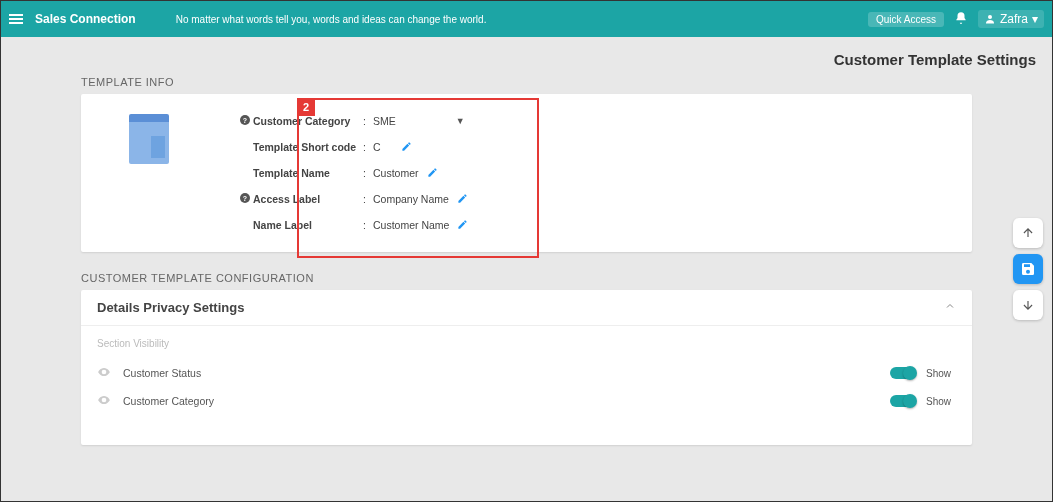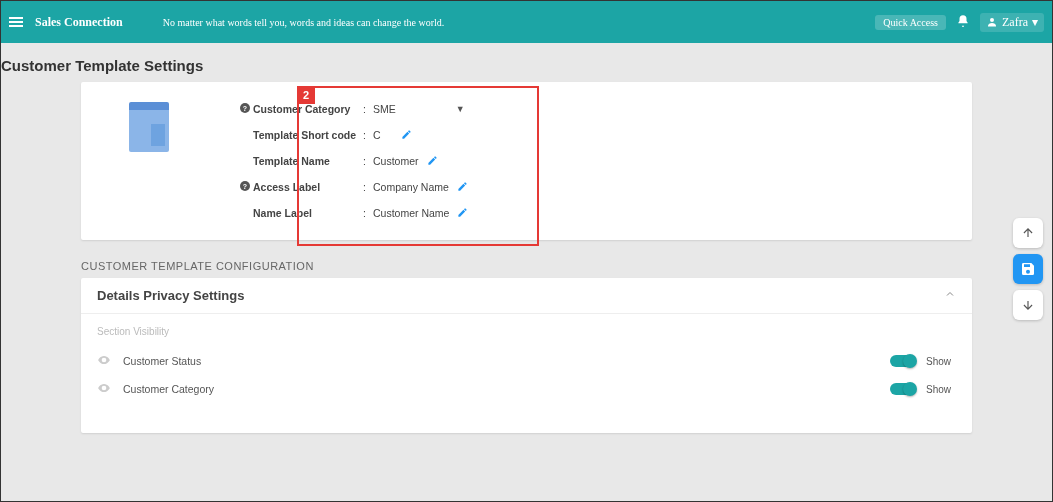--- a/index.html
+++ b/index.html
@@ -6,38 +6,37 @@
     body {
       font-family: Arial, sans-serif;
       background: #e8e8e8;
       width: 1053px;
       height: 502px;
       overflow: hidden;
       border: 1px solid #333;
     }
     .header {
       background: #1ca5a5;
-      height: 42px;
+      height: 36px;
       display: flex;
       align-items: center;
       padding: 0 8px;
       color: #fff;
       font-size: 11px;
-      font-family: Liberation Serif, serif;
     }
     .menu-btn { display: flex; flex-direction: column; gap: 2px; margin-right: 12px; cursor: pointer; }
     .menu-btn span { display: block; width: 14px; height: 2px; background: #fff; }
     .brand { font-weight: bold; margin-right: 40px; font-size: 12px; }
     .tagline { font-size: 10px; flex: 1; }
     .header-right { display: flex; align-items: center; gap: 10px; }
     .quick-access { background: rgba(255,255,255,0.2); padding: 2px 8px; border-radius: 3px; font-size: 10px; cursor: pointer; }
     .bell-icon { cursor: pointer; }
     .user-chip { display: flex; align-items: center; gap: 4px; background: rgba(255,255,255,0.15); padding: 2px 6px; border-radius: 3px; cursor: pointer; font-size: 12px; }
     
-    .page-title { text-align: left; font-size: 15px; font-weight: bold; color: #333; padding: 14px 0 8px; }
+    .page-title { text-align: right; font-size: 15px; font-weight: bold; color: #333; padding: 14px 16px 8px; }
     
     .content { padding: 0 80px; }
     .section-label { font-size: 11px; color: #666; letter-spacing: 0.5px; margin-bottom: 6px; }
     
     .card { background: #fff; border-radius: 2px; box-shadow: 0 1px 2px rgba(0,0,0,0.1); padding: 14px 18px; margin-bottom: 20px; position: relative; }
     
     .card-row { display: flex; align-items: flex-start; }
     .doc-icon-wrap { width: 100px; display: flex; justify-content: center; padding-top: 6px; }
     .doc-icon { width: 40px; height: 50px; background: linear-gradient(180deg, #5b8fd6 0%, #5b8fd6 15%, #8bb5e8 15%, #8bb5e8 100%); border-radius: 2px; position: relative; }
     .doc-icon::after { content: ''; position: absolute; right: 4px; bottom: 6px; width: 14px; height: 22px; background: #6ea3e0; }
@@ -94,20 +93,21 @@
         </svg>
       <span>Zafra</span>
       <span>▾</span>
     </div>
   </div>
 </div>
 
 <div class="page-title">Customer Template Settings</div>
 
 <div class="content">
+  <div class="section-label">TEMPLATE INFO</div>
   <div class="card">
     <div class="badge-box"></div>
     <div class="badge-num">2</div>
     <div class="card-row">
       <div class="doc-icon-wrap">
         <div class="doc-icon"></div>
       </div>
       <div class="info-table">
         <div class="info-row">
           <span class="info-help">

